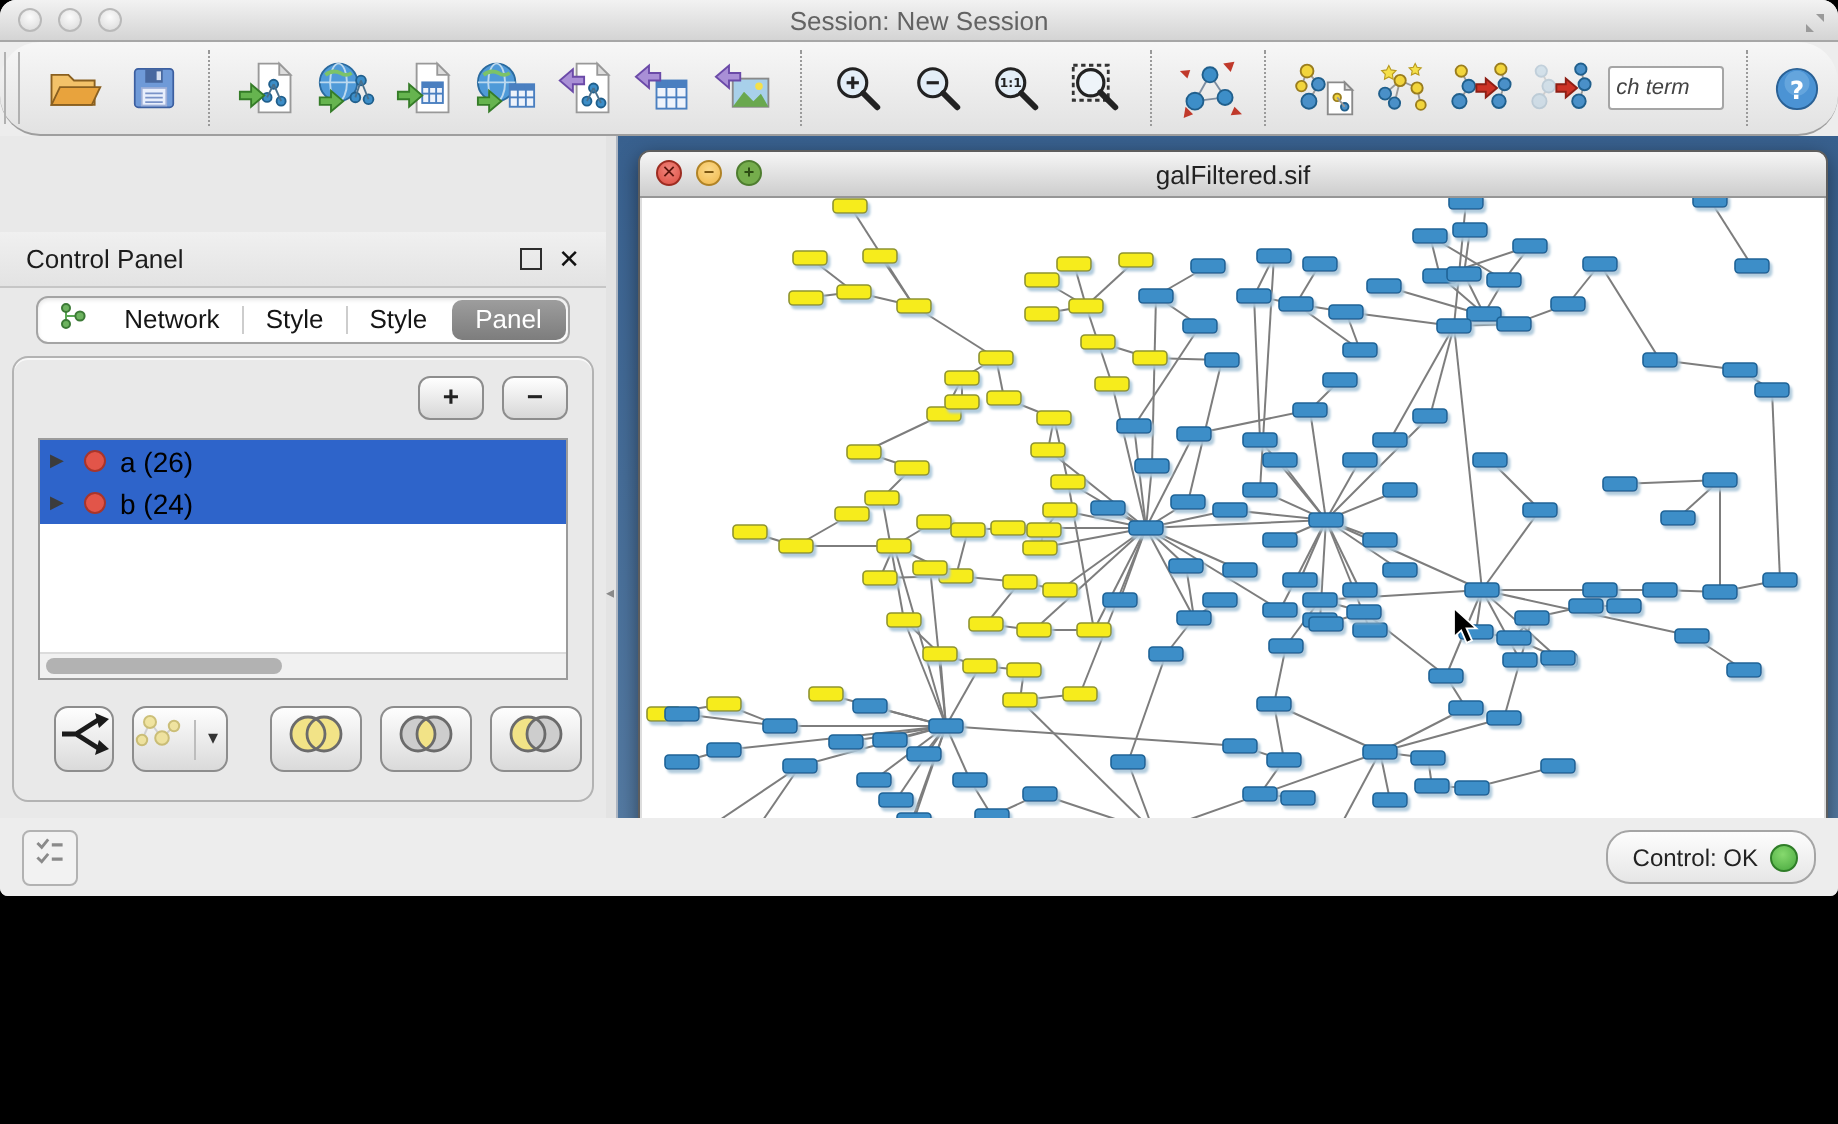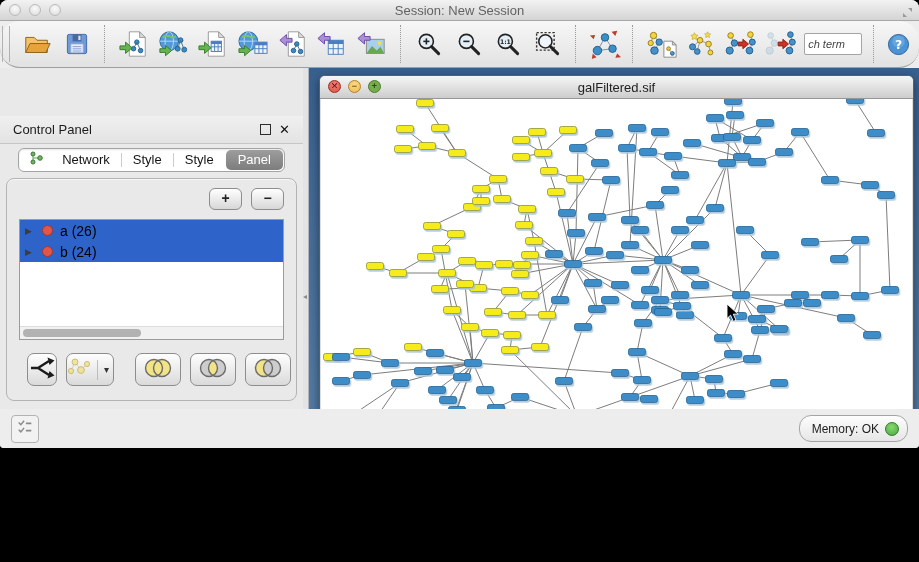--- a/index.html
+++ b/index.html
@@ -930,18 +930,18 @@
   <div class="status">
     <div class="task-btn">
       <span><svg width="18" height="18" viewBox="0 0 20 20">
             <path d="M3 5 l2.4 2.4 3.6-4.4" fill="none" stroke="#8a8a8a" stroke-width="1.6"></path>
             <line x1="11" y1="6" x2="17" y2="6" stroke="#8a8a8a" stroke-width="1.8"></line>
             <path d="M3 13 l2.4 2.4 3.6-4.4" fill="none" stroke="#8a8a8a" stroke-width="1.6"></path>
             <line x1="11" y1="14" x2="17" y2="14" stroke="#8a8a8a" stroke-width="1.8"></line>
           </svg></span>
     </div>
     <div class="mem-btn">
-      <span class="mem-lbl">Memory: OK</span>
+      <span class="mem-lbl">Control: OK</span>
       <span class="mem-dot"></span>
     </div>
   </div>
 
 </div>
 
 </body></html>

